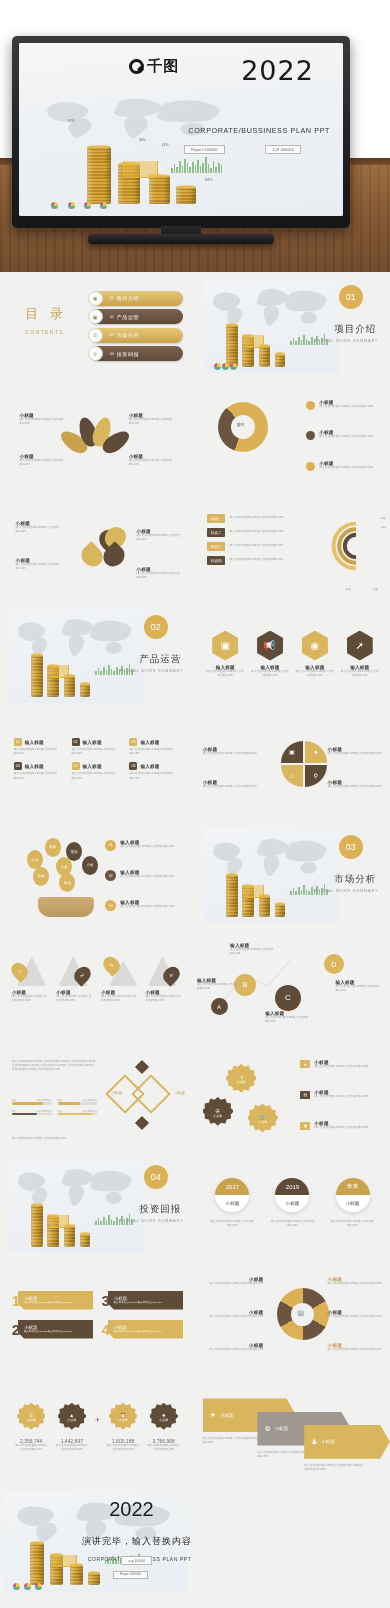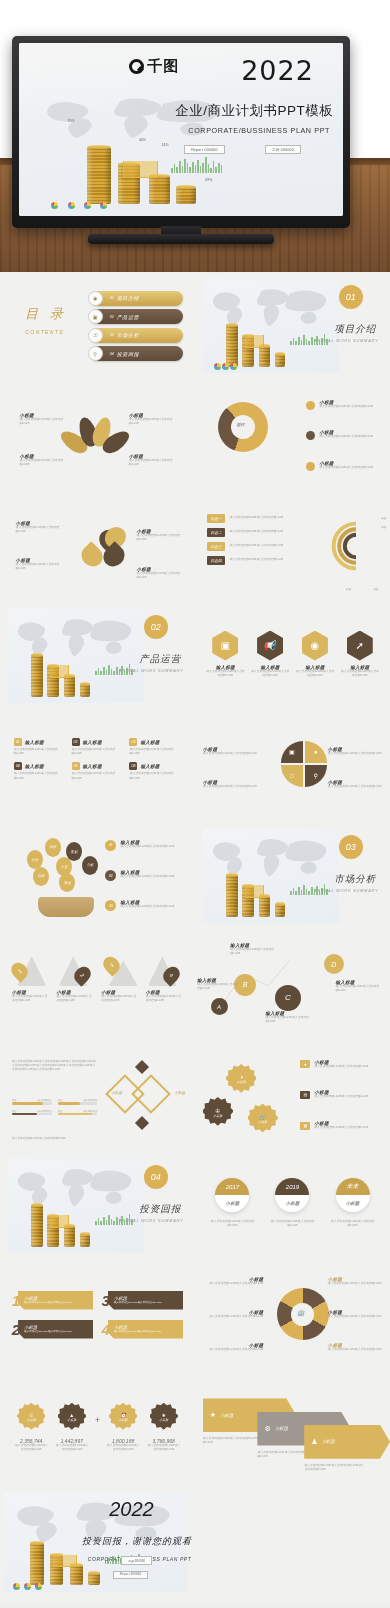--- a/index.html
+++ b/index.html
@@ -95,21 +95,21 @@
   .bar-chart i{ display:block; width:1.6px; background:#8fc08c; }
   .pct{ position:absolute; font-size:3.5px; color:#666; }
   .pie-mini{ position:absolute; width:7px;height:7px;border-radius:50%;
     background:conic-gradient(#e6ca4a 0 30%, #6fae5a 30% 55%, #5a9fd4 55% 78%, #d45a5a 78% 100%); }
 
   
   .grid { position:relative; width:390px; padding:0; background:#efefed; }
   .row { display:flex; width:390px; }
   .slide {
     position:relative; width:195px; height:110px; background:#f1f1ef;
-    overflow:hidden; flex:none;font-style:italic;
+    overflow:hidden; flex:none;
   }
 
   
   .muted-title{ font-size:4.6px; color:#3b3b3b; font-weight:bold; letter-spacing:.2px; }
   .muted-body{ font-size:2.7px; color:#9a9a9a; line-height:1.5; letter-spacing:.1px; }
   .dot{ border-radius:50%; display:inline-block; }
   .gold{ background:#dcb155; } .brown{ background:#6b5541; }
 
   
   .sec-map{ position:absolute; left:4%; top:6%; width:70%; height:86%;
@@ -202,21 +202,20 @@
             <path d="M126 26q18-10 38-4t16 18-16 14-30 0-12-16 4-12z"></path>
             <path d="M152 56q12-2 14 8t-8 12-14-6 8-14z"></path>
           </g>
         </svg>
 
         <div class="hero-logo">
           <span class="logo-mark"></span>
           <span class="hero-logo-text">千图</span>
         </div>
         <div class="hero-year">2022</div>
-        <div class="hero-title">企业/商业计划书PPT模板</div>
         <div class="hero-sub">CORPORATE/BUSSINESS PLAN PPT</div>
 
         <div class="hero-tag" style="left:51%;top:59%;">Report  000000</div>
         <div class="hero-tag" style="left:76%;top:59%;">工程  000000</div>
 
         <div class="pct" style="left:15%;top:44%;">70%</div>
         <div class="pct" style="left:37%;top:55%;">40%</div>
         <div class="pct" style="left:44%;top:58%;">14%</div>
         <div class="pct" style="left:57.5%;top:73%;">31%</div>
         <div class="pct" style="left:57.5%;top:78%;">69%</div>
@@ -1061,21 +1060,21 @@
             <i style="height:45%"></i>
             <i style="height:68%"></i>
             <i style="height:100%"></i>
             <i style="height:52%"></i>
         </div>
         <span class="pie-mini" style="left:5%;bottom:2%;"></span>
         <span class="pie-mini" style="left:11%;bottom:2%;"></span>
         <span class="pie-mini" style="left:17%;bottom:2%;"></span>
       </div>
       <div class="end-year">2022</div>
-      <div class="end-cn">投资回报，谢谢您的观看</div>
+      <div class="end-cn">演讲完毕，输入替换内容</div>
       <div class="end-en">CORPORATE/BUSSINESS PLAN PPT</div>
       <div class="hero-tag" style="left:62%;top:62%;font-size:2.6px;">工程  000000</div>
       <div class="hero-tag" style="left:58%;top:74%;font-size:2.6px;">Report  000000</div>
     </div>
     <div class="slide" style="height:120px;"></div>
   </div>
 
 </div>
 
 </body></html>

